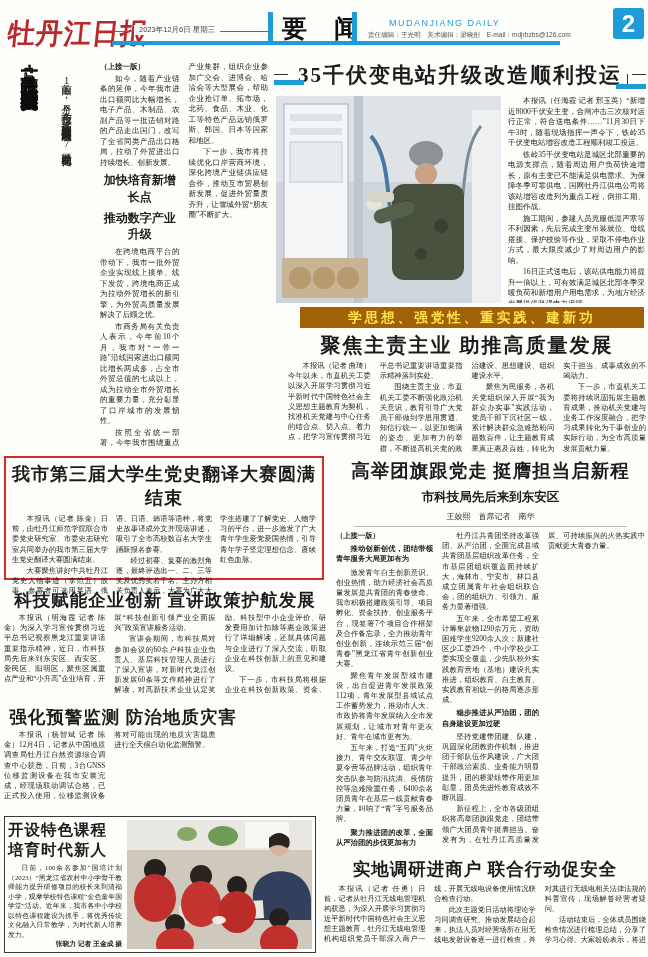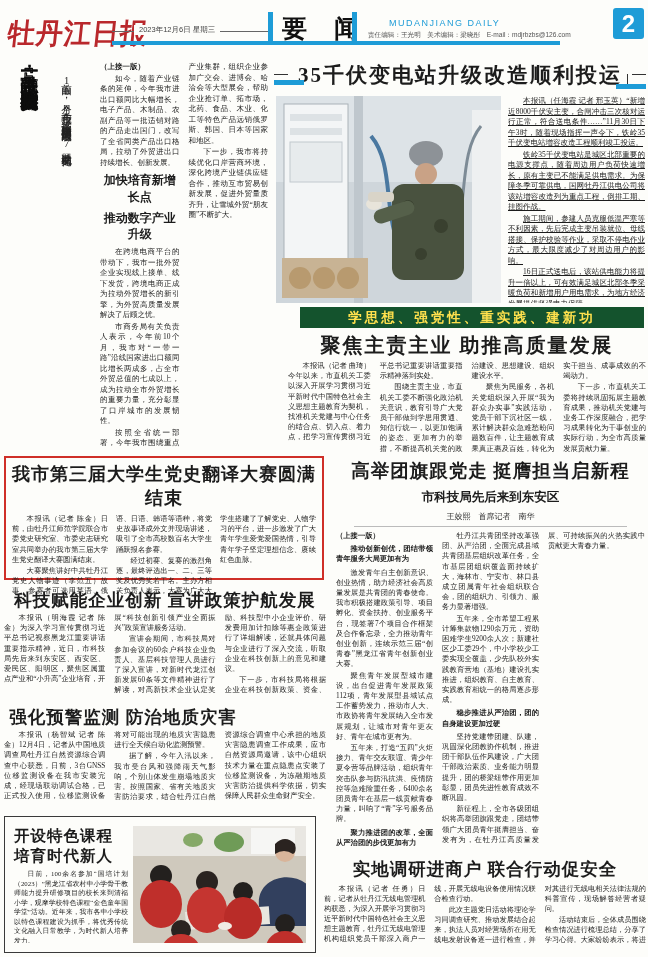--- a/index.html
+++ b/index.html
@@ -35,24 +35,24 @@
   
   .h35{left:274px;top:58px;width:372px;height:34px;display:flex;align-items:center;}
   .h35 .line{flex:1;position:relative;height:100%;}
   .h35 .thin{position:absolute;top:16px;height:1px;background:#333;width:100%;}
   .h35 .blue{position:absolute;height:5px;background:#1e9cd7;width:30px;}
   .h35 .blue.l{left:0;top:22px;}
   .h35 .blue.r{right:0;top:26px;}
   .h35 .drop{position:absolute;right:18px;top:16px;width:1px;height:12px;background:#333;}
   .h35 .ttl{font-size:21px;font-weight:bold;letter-spacing:2px;padding:0 10px;white-space:nowrap;}
   .photo1{left:276px;top:96px;width:225px;height:207px;overflow:hidden;}
-  .art35{left:508px;top:96px;width:137px;height:207px;text-decoration:underline;}
-
-  
-  .banner{left:300px;top:307px;width:344px;height:21px;background:#14532d;color:#ffe14d;display:flex;align-items:center;justify-content:center;font-weight:bold;font-size:13.5px;letter-spacing:3px;font-family:"Liberation Sans",sans-serif;}
+  .art35{left:508px;top:96px;width:137px;height:207px;}
+
+  
+  .banner{left:300px;top:307px;width:344px;height:21px;background:#a16207;color:#ffe14d;display:flex;align-items:center;justify-content:center;font-weight:bold;font-size:13.5px;letter-spacing:3px;font-family:"Liberation Sans",sans-serif;}
   .hfocus{left:288px;top:332px;width:358px;text-align:center;font-size:20px;font-weight:bold;letter-spacing:2px;}
   .artfocus{left:288px;top:361px;width:358px;height:93px;column-count:4;column-gap:9px;font-size:7.3px;}
 
   
   .redbox{left:4px;top:456px;width:320px;height:124px;border:2px solid #cf2f28;padding:3px 6px;box-sizing:border-box;}
   .htrans{text-align:center;font-size:18px;font-weight:bold;letter-spacing:1px;margin:1px 0 4px 0;}
   .arttrans{height:88px;column-count:3;column-gap:8px;font-size:7.3px;}
 
   
   .artyouth{left:336px;top:458px;width:309px;height:388px;}
@@ -62,21 +62,21 @@
   .ruleyouth{border-top:1px solid #bbb;margin:4px 18px;}
   .bodyyouth{height:318px;column-count:3;column-gap:9px;font-size:7.3px;}
 
   
   .htech{left:4px;top:588px;width:322px;text-align:center;font-size:17.5px;font-weight:bold;letter-spacing:1px;}
   .arttech{left:4px;top:613px;width:322px;height:88px;column-count:3;column-gap:9px;font-size:7.3px;}
   .hgeo{left:4px;top:705px;width:238px;text-align:center;font-size:17.5px;font-weight:bold;letter-spacing:1px;}
   .artgeo{left:4px;top:730px;width:322px;height:82px;column-count:3;column-gap:9px;font-size:7.3px;}
 
   
-  .clsbox{left:4px;top:816px;width:312px;height:137px;border:1px solid #3a3a3a;padding:9px;box-sizing:border-box;display:flex;gap:5px;}
+  .clsbox{left:4px;top:816px;width:312px;height:137px;border:1px solid #3a3a3a;padding:3px;box-sizing:border-box;display:flex;gap:5px;}
   .clsleft{width:114px;display:flex;flex-direction:column;}
   .clstitle{font-size:15.5px;font-weight:bold;line-height:1.3;letter-spacing:1px;}
   .clstxt{font-size:6.8px;line-height:1.4;text-align:justify;overflow:hidden;margin-top:3px;flex:1;}
   .clstxt p{margin:0;text-indent:2em;}
   .photo2{flex:1;overflow:hidden;}
 
   
   .hradio{left:324px;top:857px;width:322px;text-align:center;font-size:17.5px;font-weight:bold;letter-spacing:1px;}
   .artradio{left:324px;top:884px;width:322px;height:70px;column-count:3;column-gap:9px;font-size:7.2px;}
 </style>
@@ -200,21 +200,20 @@
   <div class="abs htech">科技赋能企业创新 宣讲政策护航发展</div>
   <div class="abs body-txt arttech">
       <p>本报讯（明海霞 记者 陈金）为深入学习宣传贯彻习近平总书记视察黑龙江重要讲话重要指示精神，近日，市科技局先后来到东安区、西安区、爱民区、阳明区，聚焦区属重点产业和“小升高”企业培育，开展“科技创新引领产业全面振兴”政策宣讲服务活动。</p>
       <p>宣讲会期间，市科技局对参加会议的60余户科技企业负责人、基层科技管理人员进行了深入宣讲，对新时代龙江创新发展60条等文件精神进行了解读，对高新技术企业认定奖励、科技型中小企业评价、研发费用加计扣除等惠企政策进行了详细解读，还就具体问题与企业进行了深入交流，听取企业在科技创新上的意见和建议。</p>
       <p>下一步，市科技局将根据企业在科技创新政策、资金、人才等方面的需求，有针对性地“一企一策”对企业开展精准服务，助力企业走好科技创新之路。</p>
     </div>
 
   <div class="abs hgeo">强化预警监测 防治地质灾害</div>
   <div class="abs body-txt artgeo">
       <p>本报讯（杨智斌 记者 陈金）12月4日，记者从中国地质调查局牡丹江自然资源综合调查中心获悉，日前，3台GNSS位移监测设备在我市安装完成，经现场联动调试合格，已正式投入使用，位移监测设备将对可能出现的地质灾害隐患进行全天候自动化监测预警。</p>
-      <p>据了解，今年入汛以来，我市受台风和强降雨天气影响，个别山体发生崩塌地质灾害。按照国家、省有关地质灾害防治要求，结合牡丹江自然资源综合调查中心承担的地质灾害隐患调查工作成果，应市自然资源局邀请，该中心组织技术力量在重点隐患点安装了位移监测设备，为冻融期地质灾害防治提供科学依据，切实保障人民群众生命财产安全。</p>
     </div>
 
   <div class="abs clsbox">
     <div class="clsleft">
       <div class="clstitle">开设特色课程</div>
       <div class="clstitle">培育时代新人</div>
       <div class="clstxt">
         <p>日前，100余名参加“国培计划（2023）”黑龙江省农村中小学骨干教师能力提升研修项目的校长来到清福小学，观摩学校特色课程“金色童年国学堂”活动。近年来，我市各中小学校以特色课程建设为抓手，将优秀传统文化融入日常教学，为时代新人培养发力。</p>
         <p style="text-align:right;font-weight:bold;">张晓力 记者 王金成 摄</p>
       </div>

